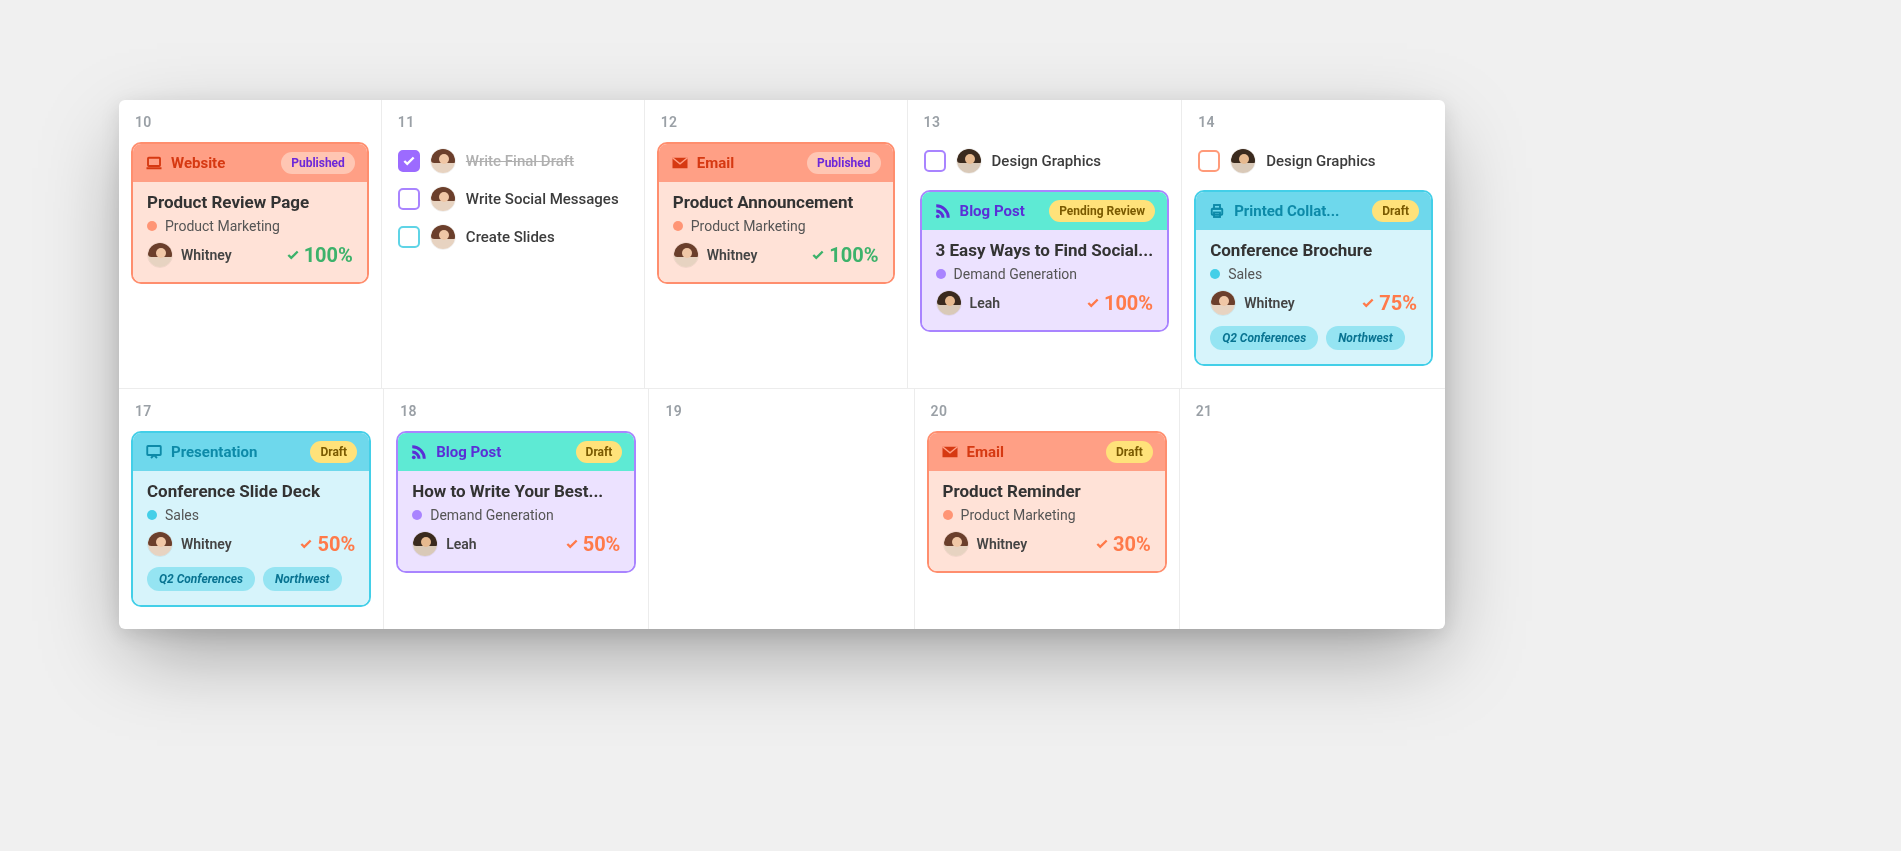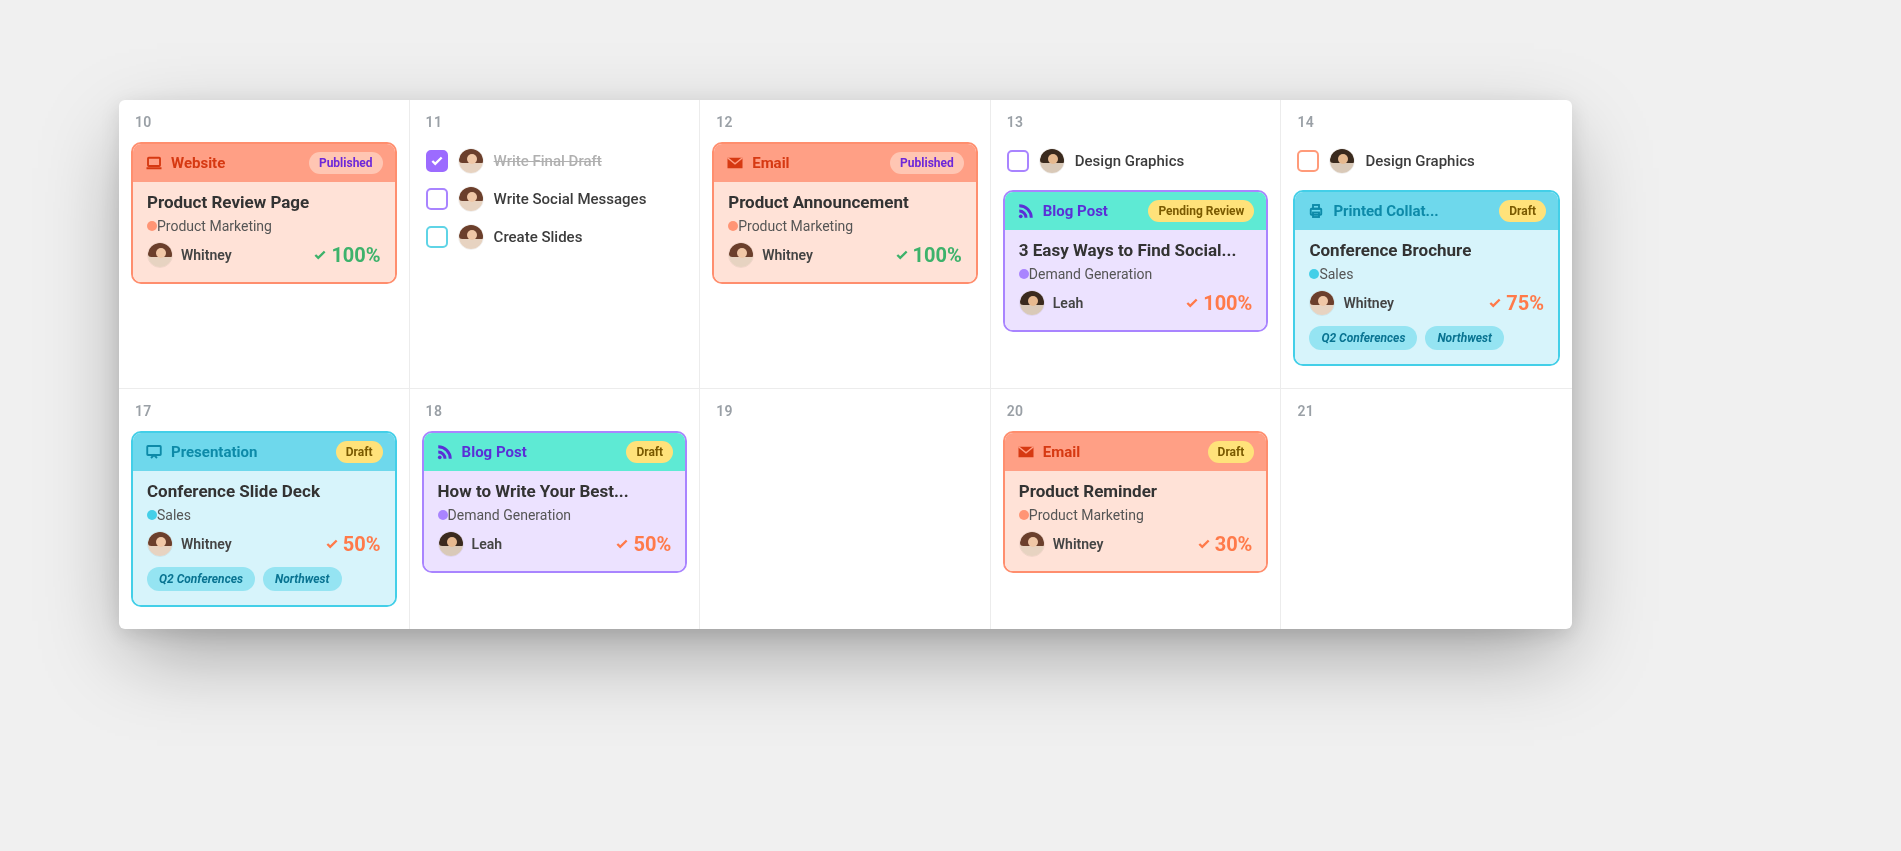--- a/index.html
+++ b/index.html
@@ -7,21 +7,21 @@
   body {
     font-family: -apple-system, BlinkMacSystemFont, "Segoe UI", Roboto, "Helvetica Neue", Arial, sans-serif;
     background: #f0f0f0;
     width: 1901px;
     height: 851px;
   }
   .calendar-frame {
     position: absolute;
     top: 100px;
     left: 119px;
-    width: 1453px;
+    width: 1326px;
     background: #ffffff;
     border-radius: 6px;
     box-shadow: 0 30px 80px -10px rgba(0,0,0,.35), 0 5px 20px rgba(0,0,0,.1);
     overflow: visible;
   }
   .week-row {
     display: grid;
     grid-template-columns: repeat(5, 1fr);
   }
   .week-row.first { border-bottom: 1px solid #ececec; }
@@ -96,21 +96,21 @@
   .card .icon { width:18px; height:18px; display:flex; align-items:center; justify-content:center; }
   .badge {
     font-size: 12px; font-weight:700;
     padding: 4px 10px;
     border-radius: 12px;
     white-space: nowrap;
   }
   .card .body { padding: 10px 14px 14px 14px; }
   .card .title { font-size: 17px; font-weight:700; color:#333; margin-bottom:6px;
                  white-space:nowrap; overflow:hidden; text-overflow:ellipsis; }
-  .card .category { display:flex; align-items:center; font-size:14px; color:#555; margin-bottom:8px; }
+  .card .category { display:flex; align-items:center; gap:8px; font-size:14px; color:#555; margin-bottom:8px; }
   .dot { width:10px; height:10px; border-radius:50%; flex:0 0 10px; }
   .card .foot {
     display:flex; align-items:center; justify-content:space-between;
   }
   .assignee { display:flex; align-items:center; gap:8px; font-size:14px; color:#444; font-weight:600; }
   .progress { display:flex; align-items:center; gap:4px; font-weight:700; font-size:20px; }
   .progress svg { width:14px; height:14px; }
 
   .tags { display:flex; gap:8px; margin-top:10px; flex-wrap:wrap; }
   .tag { font-size:12px; font-weight:700; padding:5px 12px; border-radius:14px;font-style:italic; }

